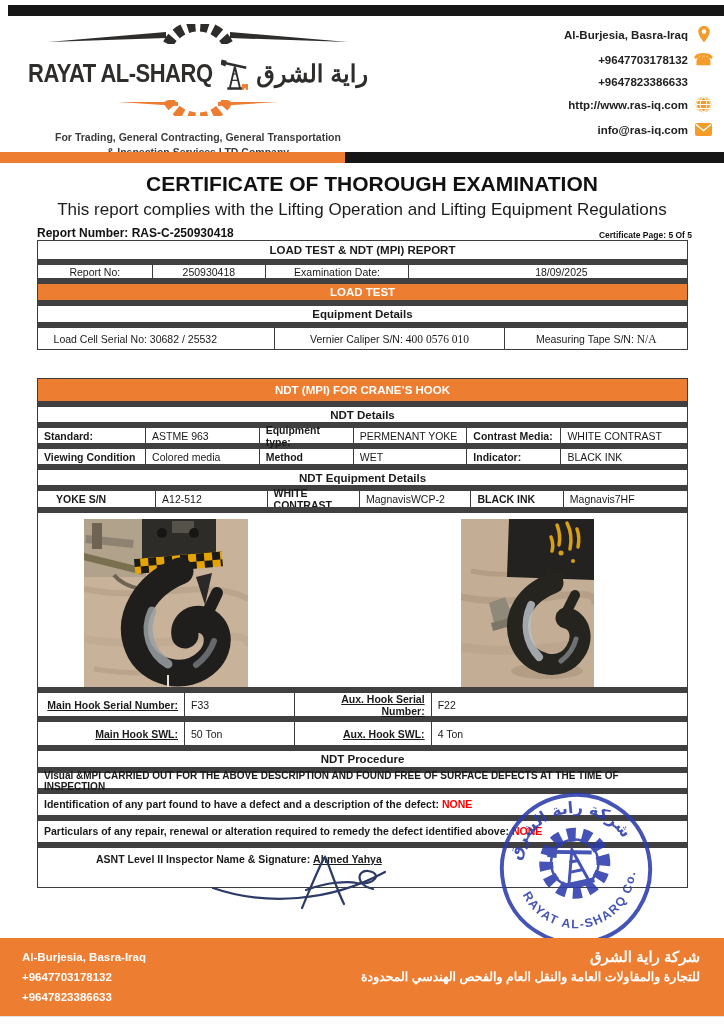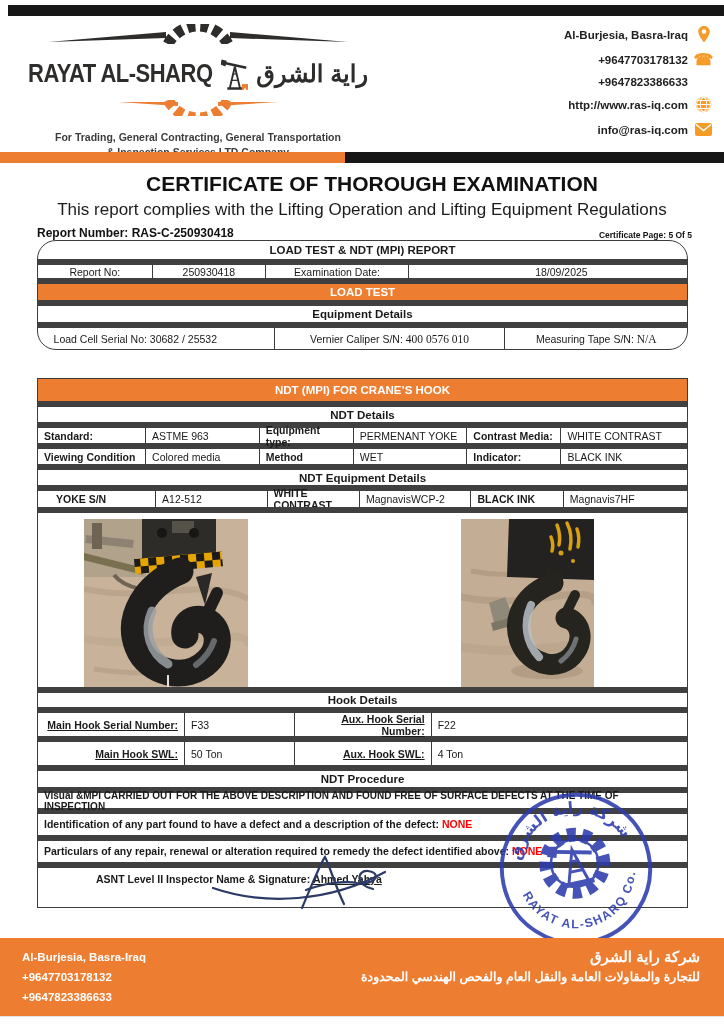--- a/index.html
+++ b/index.html
@@ -142,21 +142,21 @@
   <div class="divider-black"></div>
 
   <div class="doc-title">CERTIFICATE OF THOROUGH EXAMINATION</div>
   <div class="doc-sub">This report complies with the Lifting Operation and Lifting Equipment Regulations</div>
 
   <div class="meta-line">
     <span class="meta-report">Report Number: RAS-C-250930418</span>
     <span class="meta-page">Certificate Page: 5 Of 5</span>
   </div>
 
-  <div class="tbl" style="top:240px;border-radius:19px;">
+  <div class="tbl" style="top:240px;">
     <div class="trow" style="height:18px;">
       <div class="cell sec-title" style="width:100%;">LOAD TEST &amp; NDT (MPI) REPORT</div>
     </div>
     <div class="trow" style="height:19px;">
       <div class="cell c-center" style="width:17.5%;">Report No:</div>
       <div class="cell c-center" style="width:17.5%;">250930418</div>
       <div class="cell c-center" style="width:22%;">Examination Date:</div>
       <div class="cell c-center" style="width:43%;padding-left:33px;">18/09/2025</div>
     </div>
     <div class="trow orange-row" style="height:22px;">LOAD TEST</div>
@@ -251,23 +251,20 @@
         <polygon points="30,104 52,98 54,106 32,112" fill="#7c7667"></polygon>
         <ellipse cx="86" cy="152" rx="36" ry="8" fill="#a8937c" opacity="0.6"></ellipse>
         <rect x="84" y="50" width="18" height="20" fill="#26241f" transform="rotate(10 93 60)"></rect>
         <path d="M104,96 L114,76" stroke="#26241f" stroke-width="10" stroke-linecap="round"></path>
         <path d="M92,64 C66,74 50,96 59,122 C68,147 100,154 114,133 C124,118 118,101 105,99" fill="none" stroke="#26241f" stroke-width="21" stroke-linecap="round"></path>
         <path d="M70,86 C62,104 65,124 78,138" stroke="#b9bec4" stroke-width="8" fill="none" opacity="0.85" stroke-linecap="round"></path>
         <path d="M100,142 C108,136 113,128 115,120" stroke="#8e9499" stroke-width="5" fill="none" opacity="0.7" stroke-linecap="round"></path>
       </svg>
     </div>
 
-    <div class="trow" style="height:20px;">
-      <div class="cell sec-title" style="width:100%;">Hook Details</div>
-    </div>
     <div class="trow" style="height:29px;">
       <div class="cell c-right bold" style="width:22.5%;">
           <span class="u">Main Hook Serial Number:</span>
         </div>
       <div class="cell" style="width:17%;">F33</div>
       <div class="cell c-right bold" style="width:21%;">
           <span class="u">Aux. Hook Serial Number:</span>
         </div>
       <div class="cell" style="width:39.5%;">F22</div>
     </div>

